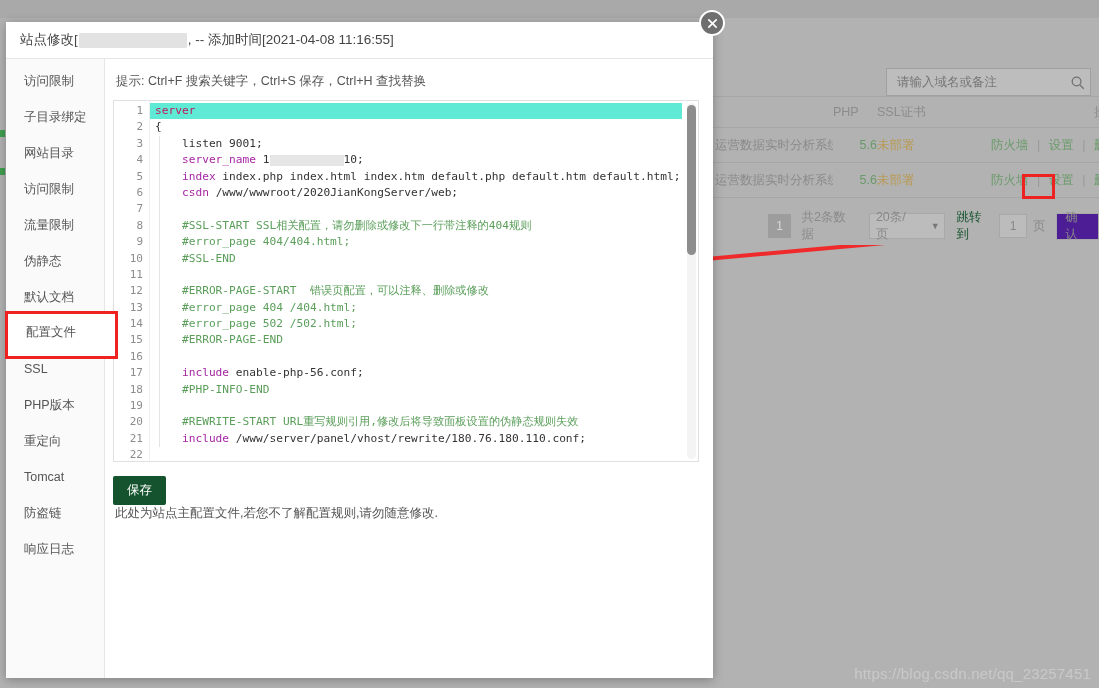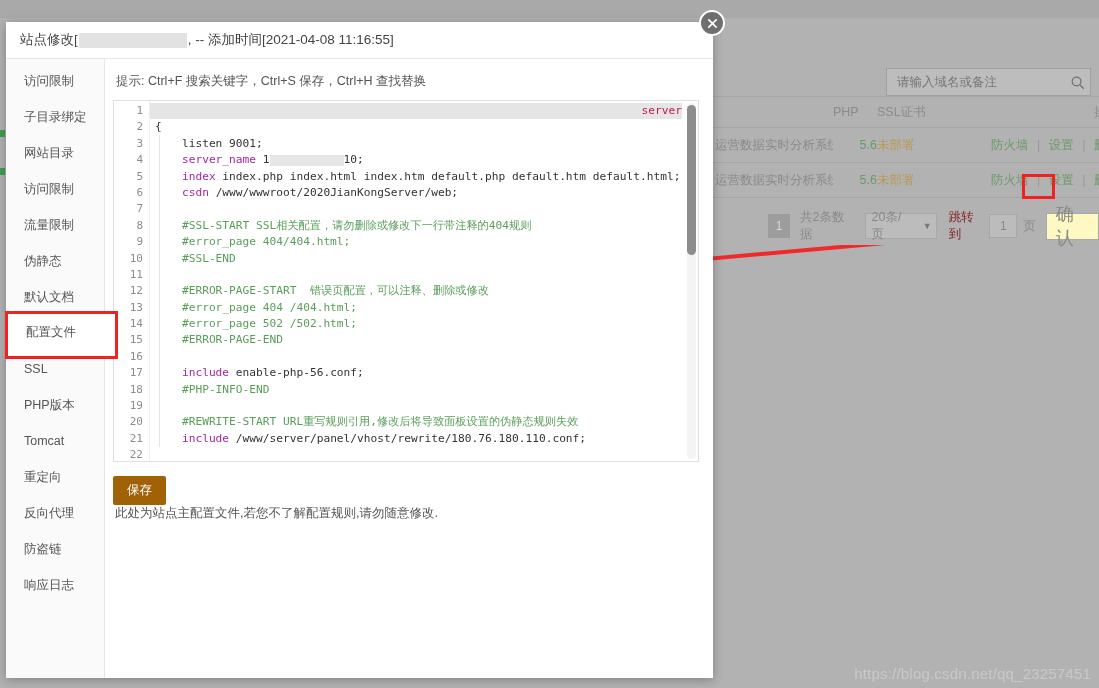--- a/index.html
+++ b/index.html
@@ -103,36 +103,36 @@
   .pg-total { margin-left: 10px; color: #8a8a8a; }
   .pg-select {
     margin-left: 12px;
     display: flex; align-items: center;
     border: 1px solid #a8a8a8;
     background: #bcbcbc;
     height: 24px; padding: 0 4px 0 6px;
     color: #888;
   }
   .pg-caret { margin-left: 14px; font-size: 9px; color: #777; }
-  .pg-jump { margin-left: 12px; color: #7f1d1d; }
+  .pg-jump { margin-left: 12px; color: #14532d; }
   .pg-input {
     margin-left: 6px;
     width: 28px; height: 24px;
     border: 1px solid #a8a8a8; background: #bcbcbc;
     text-align: center; color: #888; font-size: 12px;
     box-sizing: border-box;
     font-family: "Liberation Sans", "DejaVu Sans", sans-serif;
   }
   .pg-unit { margin-left: 6px; color: #8a8a8a; }
   .pg-ok {
     margin-left: 10px;
-    border: 1px solid #a8a8a8; background: #fef9c3;
+    border: 1px solid #a8a8a8; background: #4c1d95;
     height: 25px; padding: 0 9px;
     display: flex; align-items: center;
-    color: #8a8a8a; font-size: 18px; cursor: pointer;
+    color: #8a8a8a; font-size: 12px; cursor: pointer;
     font-family: "Liberation Sans", "DejaVu Sans", sans-serif;
   }
 
   
   .ann-box-settings {
     position: absolute;
     left: 1022px; top: 174px;
     width: 33px; height: 25px;
     border: 3px solid #ef2222;
     box-sizing: border-box;
@@ -243,21 +243,21 @@
   }
   .cline {
     height: 16.4px; line-height: 16.4px;
     font-family: "DejaVu Sans Mono", "Liberation Mono", monospace;
     font-size: 11.2px;
     white-space: pre;
     color: #333;
     padding-left: 5px;
     position: relative;
   }
-  .cline.cur { background: #e5e5e5; text-align: right; }
+  .cline.cur { background: #5eead4; }
   .indent-guide::before {
     content: "";
     position: absolute; left: 9px; top: 0; bottom: 0;
     width: 1px; background: #e4e4e4;
   }
   .tok-kw   { color: #a626a4; }
   .tok-cmt  { color: #5a9e5a; }
   .tok-plain{ color: #333; }
   .tok-red  { color: #c2185b; }
   .redact-code {
@@ -276,21 +276,21 @@
     position: absolute; left: 0; top: 2px;
     width: 9px; height: 150px;
     background: #8d8d8d;
     border-radius: 5px;
     cursor: pointer;
   }
 
   .save-btn {
     margin-top: 14px;
     display: inline-block;
-    background: #a16207;
+    background: #14532d;
     color: #fff;
     font-size: 12.5px;
     padding: 6px 14px;
     border: none;
     cursor: pointer;
     border-radius: 2px;
     font-family: "Liberation Sans", "DejaVu Sans", sans-serif;
   }
   .foot-note {
     margin-left: 2px;
@@ -439,27 +439,24 @@
         <div class="side-item active">
             <span>配置文件</span>
           </div>
         <div class="side-item">
             <span>SSL</span>
           </div>
         <div class="side-item">
             <span>PHP版本</span>
           </div>
         <div class="side-item">
+            <span>重定向</span>
+          </div>
+        <div class="side-item">
             <span>Tomcat</span>
-          </div>
-        <div class="side-item">
-            <span>重定向</span>
-          </div>
-        <div class="side-item">
-            <span>反向代理</span>
           </div>
         <div class="side-item">
             <span>防盗链</span>
           </div>
         <div class="side-item">
             <span>响应日志</span>
           </div>
       </div>
 
       <div class="dlg-main">

